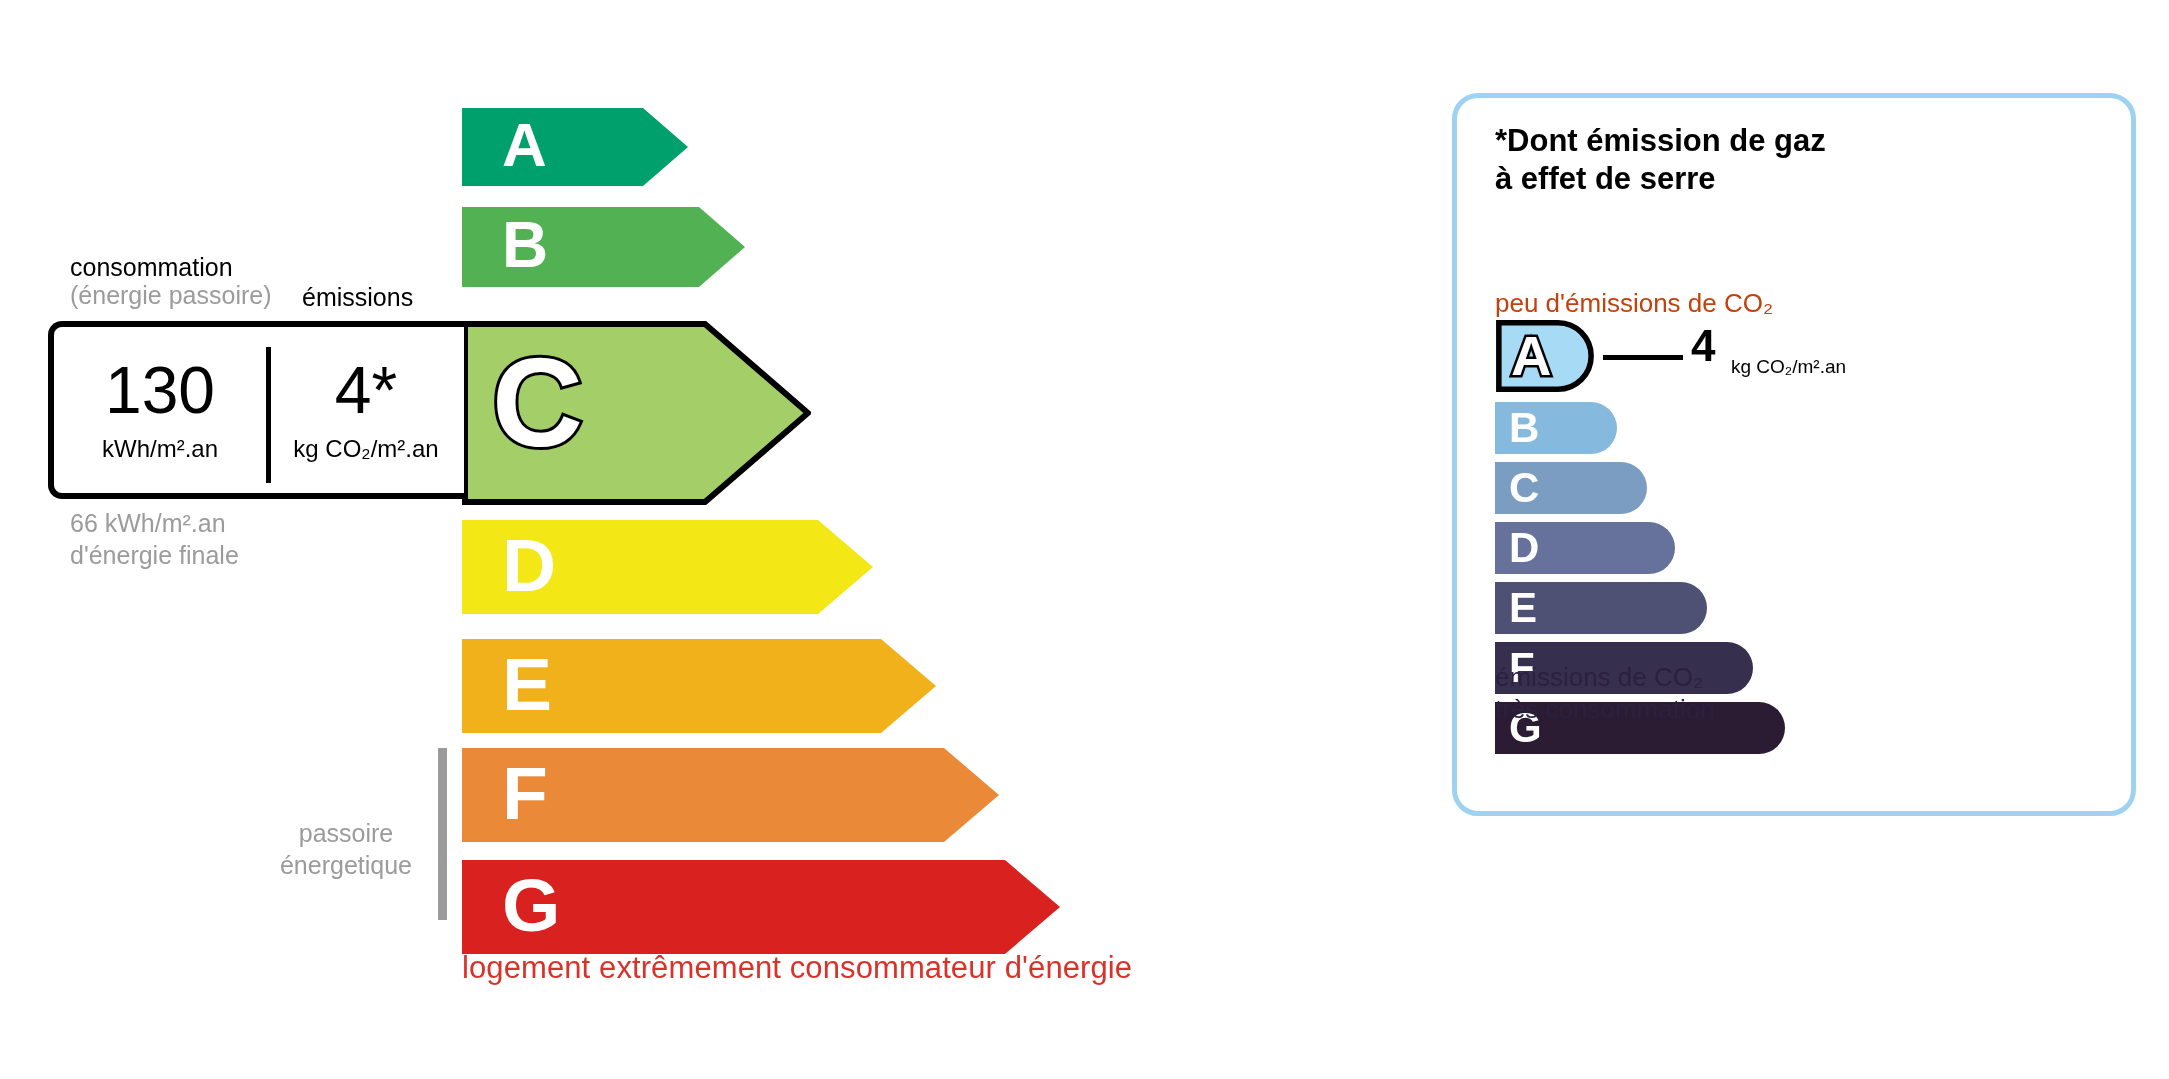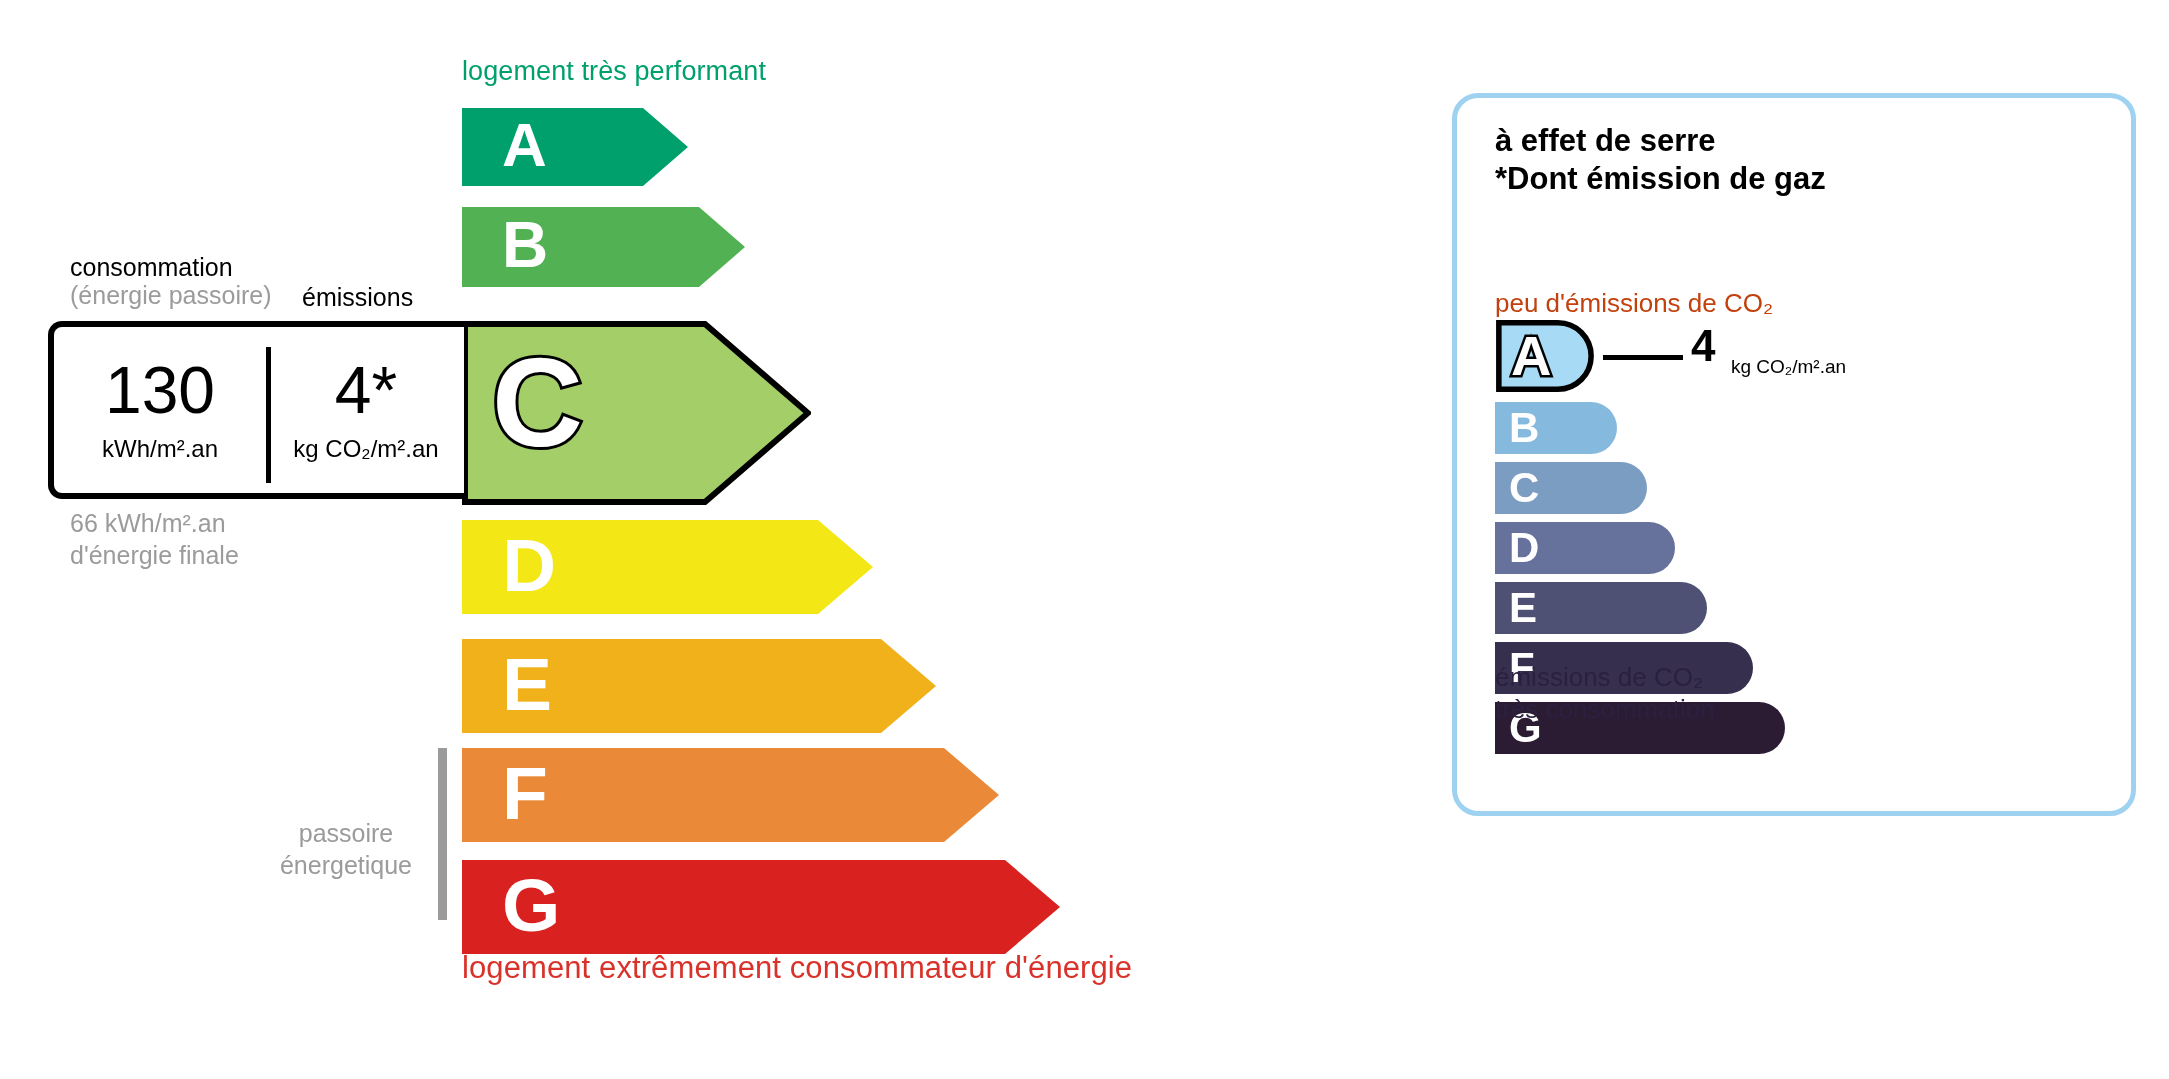--- a/index.html
+++ b/index.html
@@ -271,21 +271,20 @@
     font-size: 19px;
     color: #000000;
     white-space: nowrap;
   }
 </style>
 </head>
 <body>
 
 <div id="dpe-scale">
 
-  <div class="top-caption">logement très performant</div>
 
   <div class="grade-rows" id="grade-rows">
       <div class="grade-row" style="top: 108px;">
         <svg class="arrow" width="226" height="78" viewBox="0 0 226 78">
           <polygon points="0,0 181,0 226,39 181,78 0,78" fill="#00a06d"></polygon>
         </svg>
         <div class="grade-letter" style="font-size: 62px; top: 6.24px;">A</div>
       </div>
       <div class="grade-row" style="top: 207px;">
         <svg class="arrow" width="283" height="80" viewBox="0 0 283 80">
@@ -354,22 +353,22 @@
     <div>passoire</div>
     <div>énergetique</div>
   </div>
 
   <div class="bottom-caption">logement extrêmement consommateur d'énergie</div>
 </div>
 
 <div id="co2-panel">
 
   <div class="co2-title">
+    <div>*Dont émission de gaz</div>
     <div>à effet de serre</div>
-    <div>*Dont émission de gaz</div>
   </div>
 
   <div class="co2-top-caption">peu d'émissions de CO₂</div>
 
   <div class="co2-rows" id="co2-rows">
       <div class="co2-row" style="top: 0px; height: 72px; width: 600px;">
         <svg class="co2-badge" width="106" height="78" viewBox="0 0 106 78">
           <path d="M 3 3 L 67 3 A 36 36 0 0 1 67 75 L 3 75 Z" fill="#a6daf5" stroke="#000000" stroke-width="6"></path>
         </svg>
         <div class="co2-letter" style="font-size: 56px; top: 8px; left: 16px; color: rgb(255, 255, 255); -webkit-text-stroke: 5px rgb(0, 0, 0); paint-order: stroke;">A</div>

